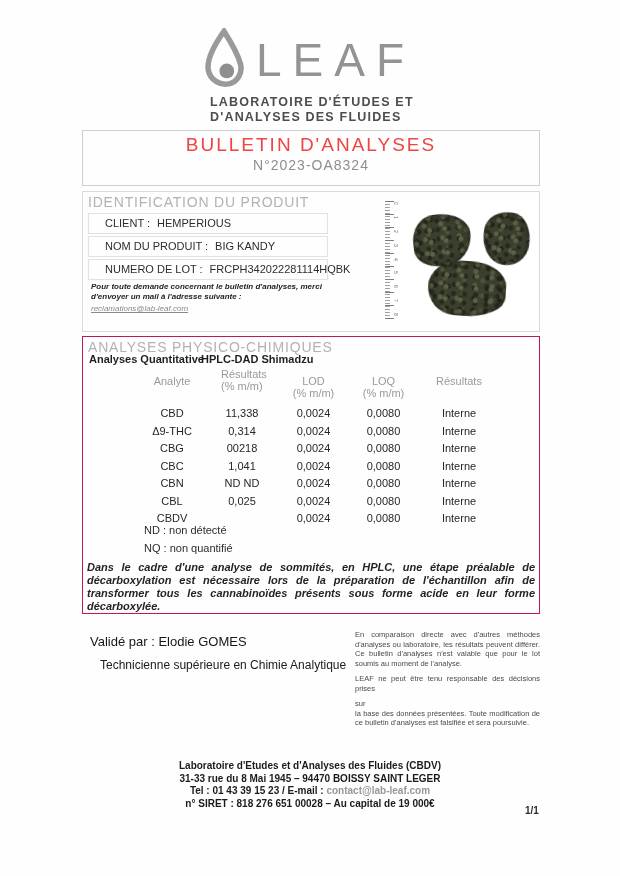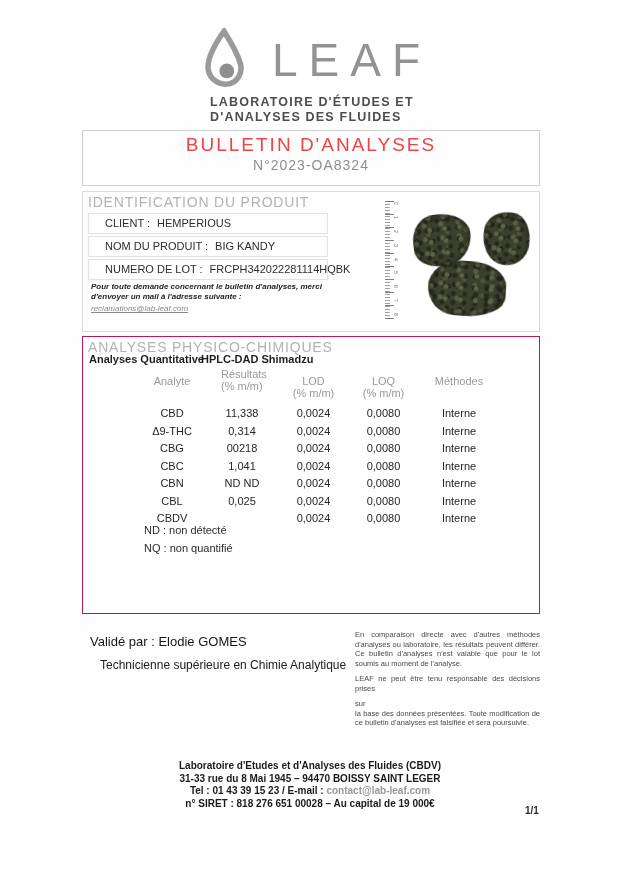--- a/index.html
+++ b/index.html
@@ -3,21 +3,21 @@
 <meta charset="utf-8">
 <style>
   html,body { margin:0; padding:0; background:#ffffff; }
   .page {
     position:relative; width:620px; height:876px; background:#fefefe;
     font-family:"Liberation Sans", sans-serif; overflow:hidden; color:#2d2d2d;
   }
 
   
   .logo-wrap { position:absolute; left:200px; top:28px; width:250px; }
-  .logo-row { display:flex; align-items:center;gap:16px; }
+  .logo-row { display:flex; align-items:center; }
   .brand { font-size:46px; color:#939393; letter-spacing:11px; margin-left:8px; font-weight:400; filter:blur(0.2px); }
   .logo-sub { margin-top:3px; margin-left:10px; font-size:12.5px; font-weight:700; color:#4d4d4d; letter-spacing:1.2px; line-height:14.5px; filter:blur(0.15px); }
 
   
   .title-box { position:absolute; left:82px; top:130px; width:456px; height:54px; border:1px solid #cfcfcf; text-align:center; }
   .title-h { margin-top:3px; font-size:19px; color:#ef4444; letter-spacing:2px; }
   .title-n { font-size:14px; color:#8e8e8e; margin-top:1px; letter-spacing:1px; }
 
   
   .ident-box { position:absolute; left:82px; top:191px; width:456px; height:139px; border:1px solid #d9d9d9; }
@@ -165,21 +165,21 @@
             <div class="th-res">Résultats (% m/m)</div>
           </div>
         <div class="th th-pad">
           <div>LOD</div>
             <div>(% m/m)</div>
         </div>
         <div class="th th-pad">
           <div>LOQ</div>
             <div>(% m/m)</div>
         </div>
-        <div class="th th-pad">Méthodes</div>
+        <div class="th th-pad">Résultats</div>
       </div>
 
       <div class="tbody">
         <div class="tr">
           <div class="td">CBD</div>
           <div class="td">11,338</div>
           <div class="td">0,0024</div>
           <div class="td">0,0080</div>
           <div class="td">Interne</div>
         </div>
@@ -224,20 +224,21 @@
           <div class="td">0,0024</div>
           <div class="td">0,0080</div>
           <div class="td">Interne</div>
         </div>
       </div>
     </div>
 
     <div class="legend legend-nd">ND : non détecté</div>
     <div class="legend legend-nq">NQ : non quantifié</div>
 
+    <div class="decarb">Dans le cadre d'une analyse de sommités, en HPLC, une étape préalable de décarboxylation est nécessaire lors de la préparation de l'échantillon afin de transformer tous les cannabinoïdes présents sous forme acide en leur forme décarboxylée.</div>
   </div>
 
   <div class="validated">Validé par : Elodie GOMES</div>
   <div class="valid-role">Technicienne supérieure en Chimie Analytique</div>
 
   <div class="disclaimer">
     <div>En comparaison directe avec d'autres méthodes d'analyses ou laboratoire, les résultats peuvent différer. Ce bulletin d'analyses n'est valable que pour le lot soumis au moment de l'analyse.</div>
     <div>LEAF ne peut être tenu responsable des décisions prises</div>
     <div style="margin-bottom:0;">sur</div>
     <div>la base des données présentées. Toute modification de ce bulletin d'analyses est falsifiée et sera poursuivie.</div>

